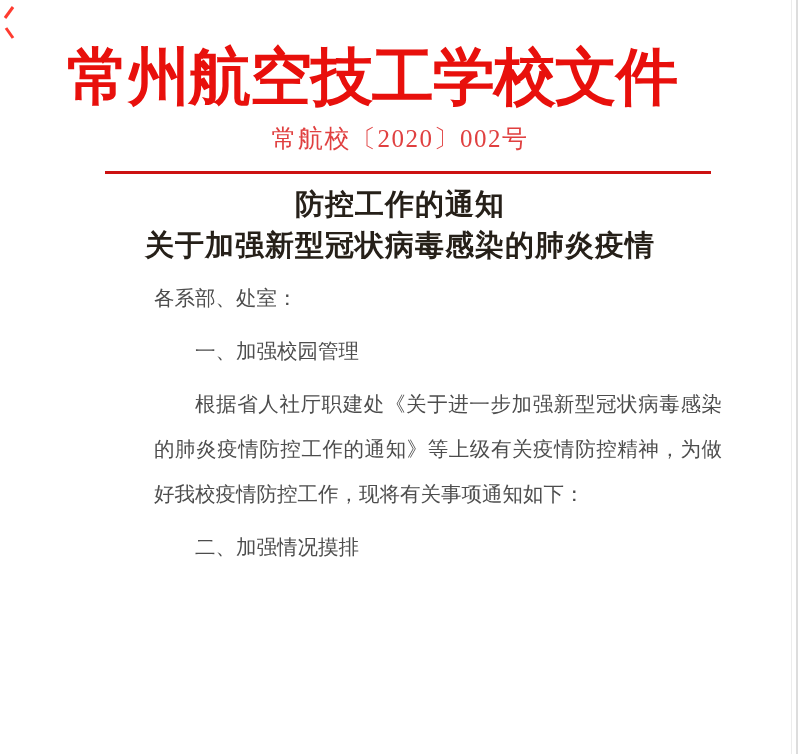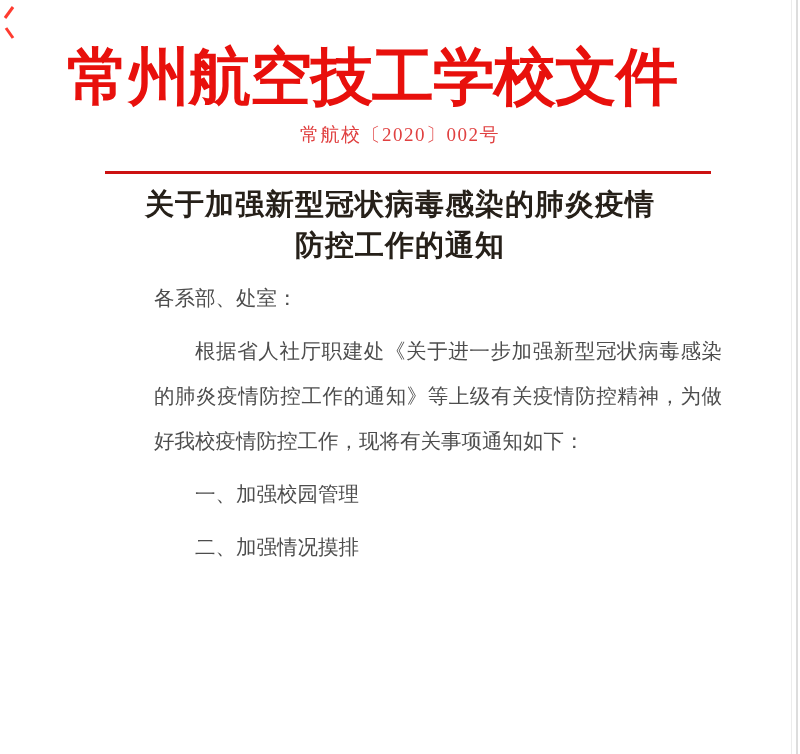--- a/index.html
+++ b/index.html
@@ -27,21 +27,21 @@
     color: #e8100c;
     white-space: nowrap;
   }
   
   .doc-number {
     position: absolute;
     top: 122px;
     left: 0;
     width: 800px;
     text-align: center;
-    font-size: 19px;
+    font-size: 25px;
     letter-spacing: 1.5px;
     color: #e04040;
     white-space: nowrap;
   }
   
   .red-rule {
     position: absolute;
     left: 105px;
     top: 171px;
     width: 606px;
@@ -96,27 +96,27 @@
     <path d="M2 3 L9 13" stroke="#ff3b30" stroke-width="3" fill="none"></path>
   </svg>
 
   <div class="org-title">常州航空技工学校文件</div>
 
   <div class="doc-number">常航校〔2020〕002号</div>
 
   <div class="red-rule"></div>
 
   <div class="notice-title">
+    <div>防控工作的通知</div>
     <div>关于加强新型冠状病毒感染的肺炎疫情</div>
-    <div>防控工作的通知</div>
   </div>
 
   <div class="doc-body">
     <p>各系部、处室：</p>
+    <p class="indent">一、加强校园管理</p>
     <p class="indent">根据省人社厅职建处《关于进一步加强新型冠状病毒感染的肺炎疫情防控工作的通知》等上级有关疫情防控精神，为做好我校疫情防控工作，现将有关事项通知如下：</p>
-    <p class="indent">一、加强校园管理</p>
     <p class="indent">二、加强情况摸排</p>
   </div>
 
   <div class="edge-line a"></div>
   <div class="edge-line b"></div>
 
 </div>
 
 </body></html>

